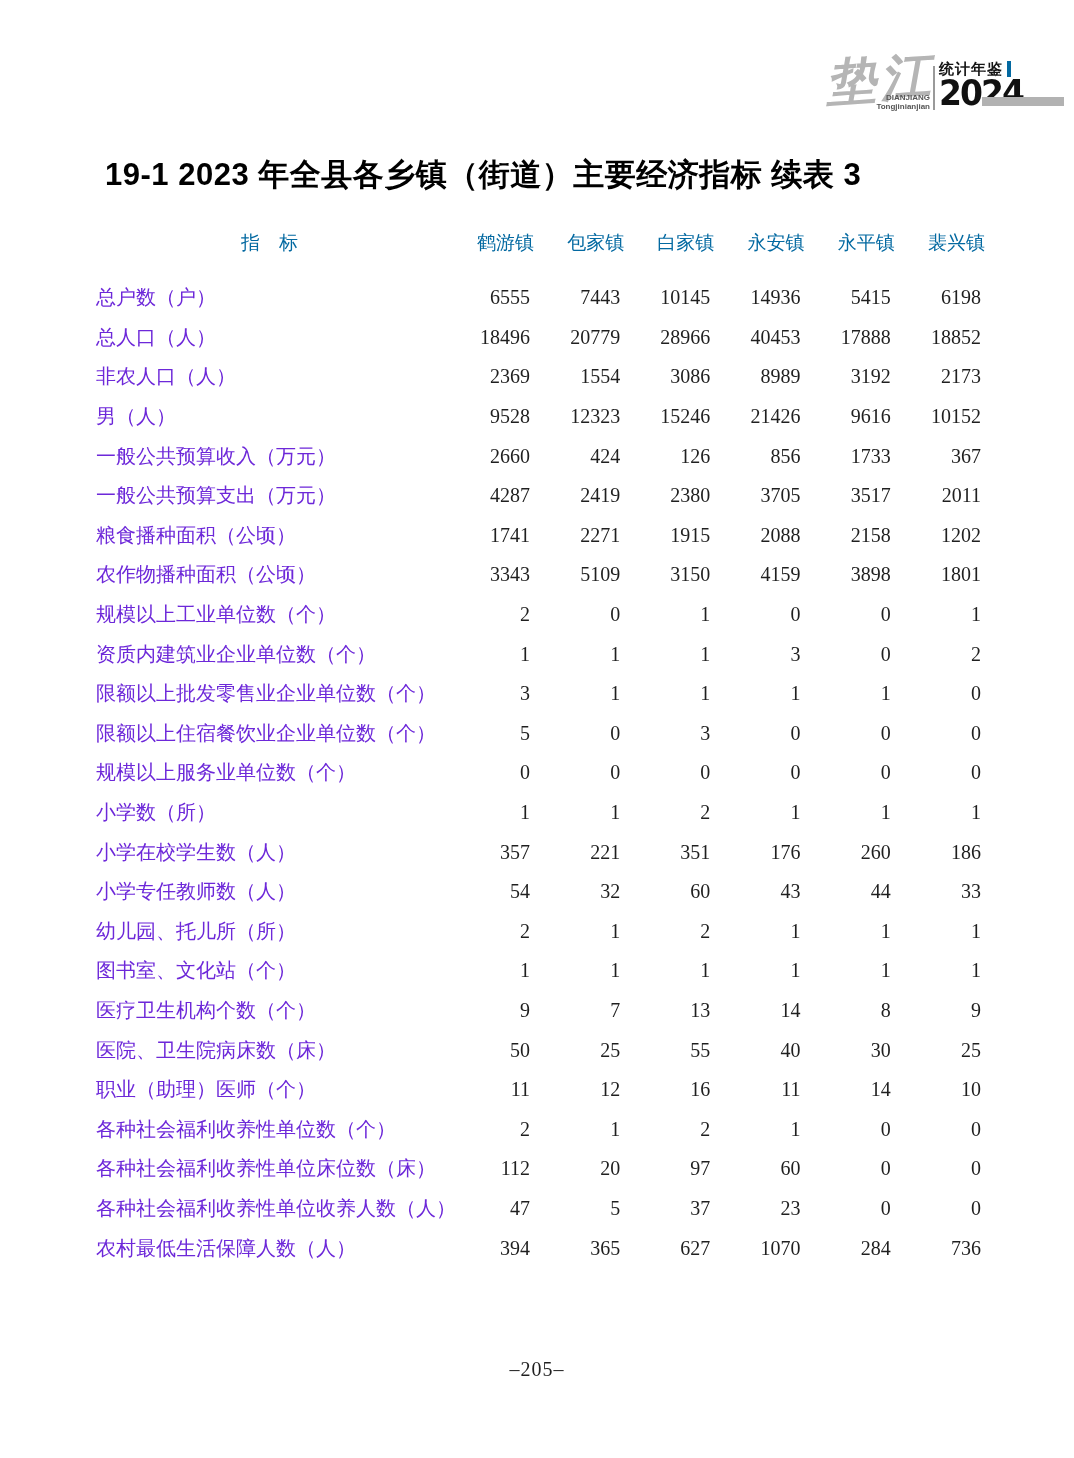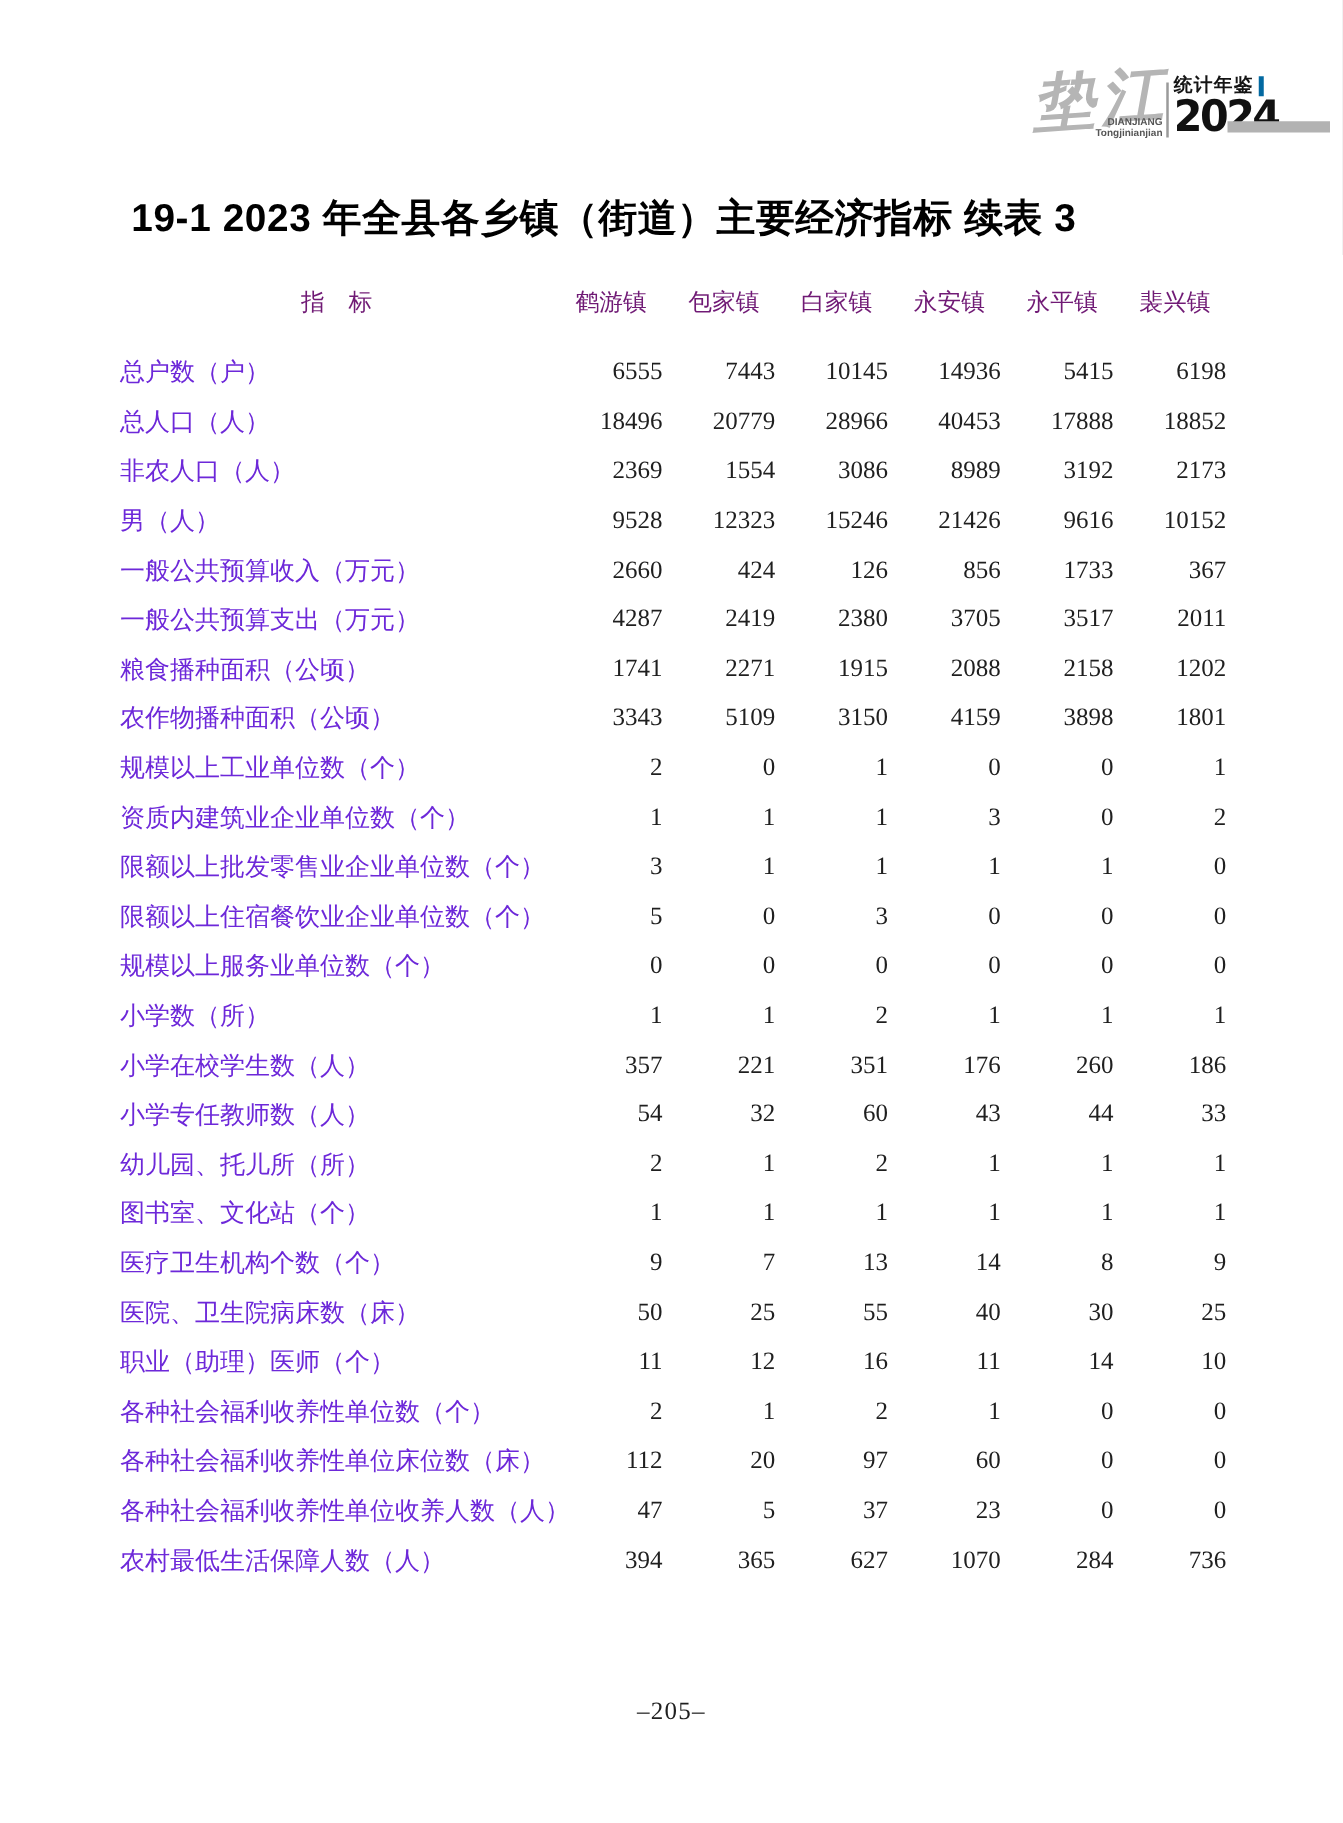--- a/index.html
+++ b/index.html
@@ -62,27 +62,27 @@
   table.stats {
     position:absolute; left:95px; top:222px;
     width:890px;
     border-collapse:collapse;
     table-layout:fixed;
   }
   table.stats th, table.stats td { border:none; }
   table.stats thead th {
     font-family:Liberation Sans, sans-serif;
     font-weight:normal;
-    font-size:19px; color:#701a75;
+    font-size:19px; color:#0369a1;
     padding:10px 0 24px 0;
     line-height:22px;
     vertical-align:top;
   }
   th.label-col { width:348px; text-align:center; }
-  th.num-col   { width:90px;  text-align:center; }
+  th.num-col   { width:90px;  text-align:right; }
   table.stats tbody tr { height:39.6px; }
   td.label {
     font-size:20px; color:#6d28d9;
     text-align:left; white-space:nowrap;
     vertical-align:middle;
   }
   td.num {
     font-size:20px; color:#1f1f1f;
     text-align:right; padding-right:4px;
     vertical-align:middle;

